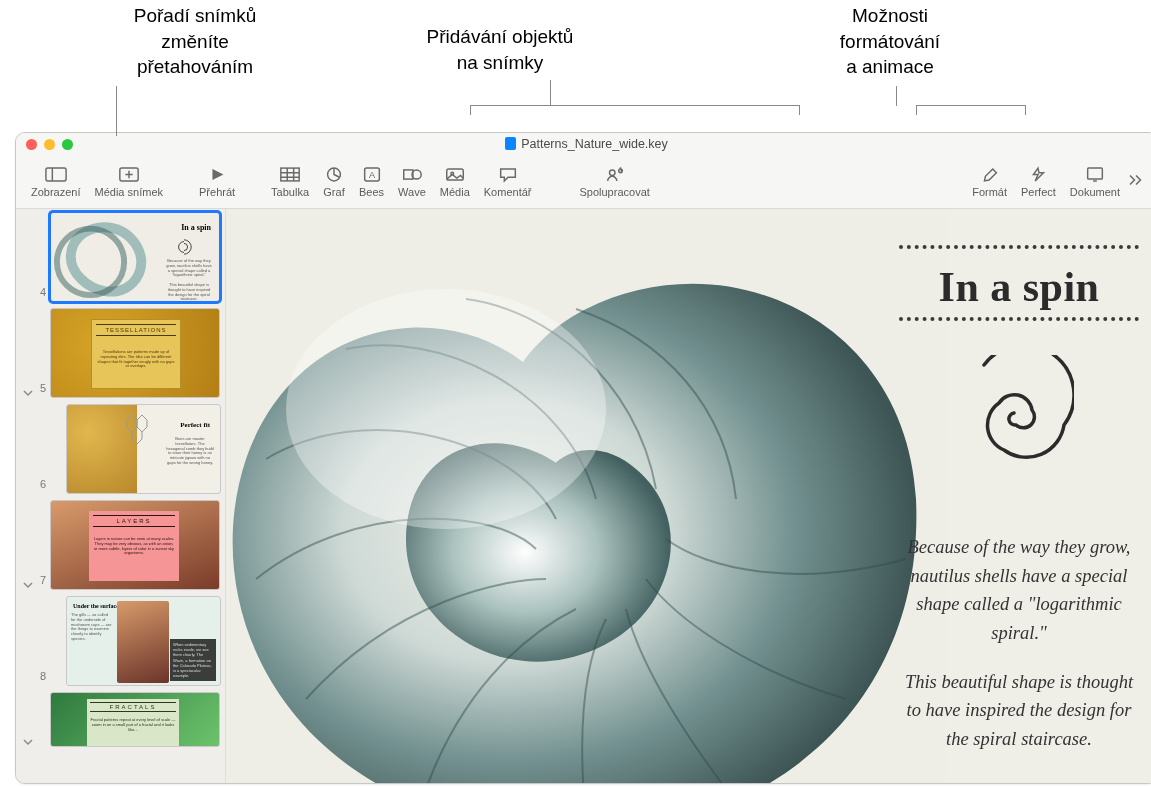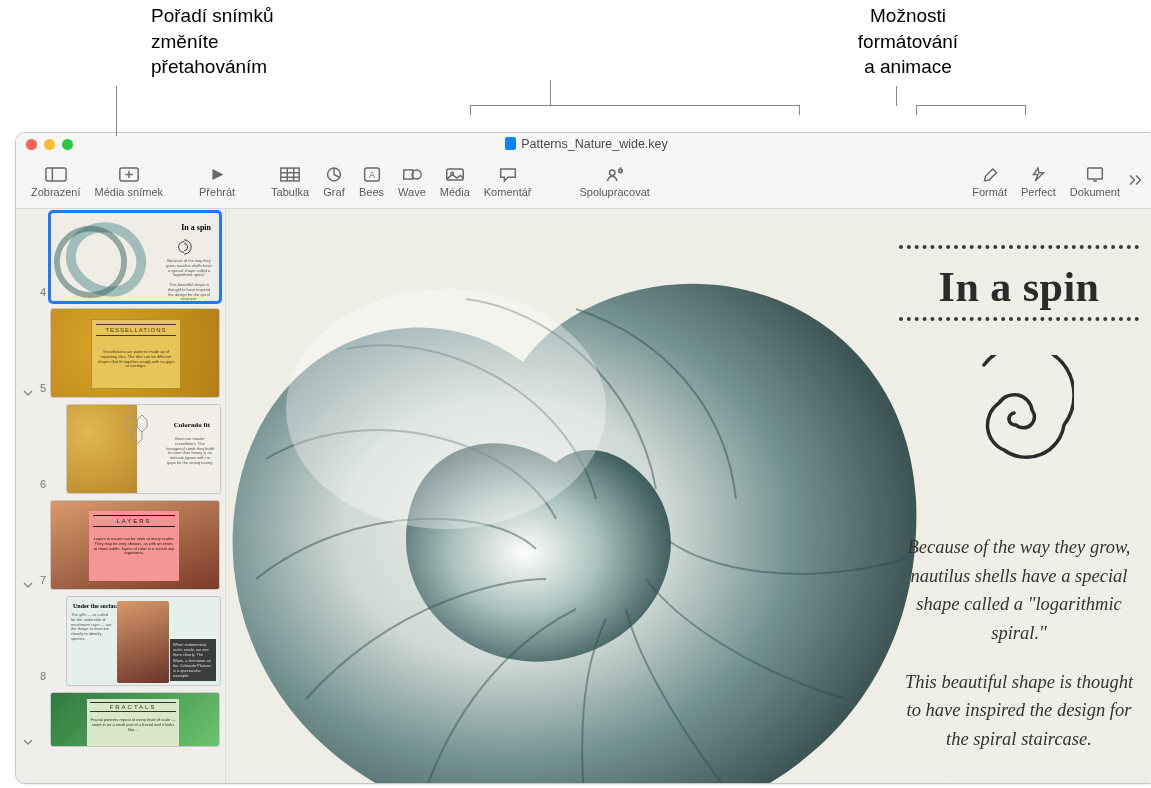--- a/index.html
+++ b/index.html
@@ -6,23 +6,23 @@
   body {
     font-family: -apple-system, BlinkMacSystemFont, "Helvetica Neue", Arial, sans-serif;
     background: #fff;
     width: 1151px;
     height: 788px;
     position: relative;
   }
   
   .callouts { position: absolute; top: 0; left: 0; width: 100%; height: 132px; z-index: 100; }
   .callout { position: absolute; font-size: 19px; color: #000; line-height: 1.35; text-align: center; }
-  .callout.c1 { left: 110px; top: 3px; width: 170px; text-align: left; margin-left: 41px; }
+  .callout.c1 { left: 110px; top: 3px; width: 170px; text-align: center; }
   .callout.c2 { left: 370px; top: 24px; width: 260px; }
-  .callout.c3 { left: 808px; top: 3px; width: 200px; }
+  .callout.c3 { left: 790px; top: 3px; width: 200px; }
   .callout-line { position:absolute; background:#888; width:1px; }
   .cl1 { left: 116px; top: 86px; height: 50px; }
   .cl2 { left: 550px; top: 80px; height: 26px; }
   .cl3 { left: 896px; top: 86px; height: 20px; }
   .bracket { position:absolute; border-top:1px solid #888; border-left:1px solid #888; border-right:1px solid #888; height:10px; }
   .br2 { left: 470px; top:105px; width: 330px; }
   .br3 { left: 916px; top:105px; width: 110px; } 
 
   
   .window {
@@ -80,20 +80,21 @@
   .under-bg { background:#e6f0ea;}
   .frac-bg { background:linear-gradient(135deg,#2f7a3f,#6cc36b);}
 </style>
 </head>
 <body>
 
 <div class="callouts">
   <div class="callout c1">Pořadí snímků<br>změníte<br>přetahováním</div>
   <div class="callout-line cl1"></div>
 
+  <div class="callout c2">Přidávání objektů<br>na snímky</div>
   <div class="callout-line cl2"></div>
   <div class="bracket br2"></div>
 
   <div class="callout c3">Možnosti<br>formátování<br>a animace</div>
   <div class="callout-line cl3"></div>
   <div class="bracket br3"></div>
 </div>
 
 <div class="window">
 
@@ -258,21 +259,21 @@
         <div class="num">6</div>
         <div class="thumb indent" style="background:#f2efe6">
           <div style="position:absolute;left:0;top:0;width:70px;height:90px;background:radial-gradient(circle at 30% 30%,#e1b74f,#b8872a)"></div>
           <svg style="position:absolute;left:55px;top:5px" width="50" height="60">
               <g fill="none" stroke="#999" stroke-width="1">
                 <polygon points="5,10 10,5 15,10 15,17 10,22 5,17"></polygon>
                 <polygon points="15,10 20,5 25,10 25,17 20,22 15,17"></polygon>
                 <polygon points="10,22 15,17 20,22 20,29 15,34 10,29"></polygon>
               </g>
             </svg>
-          <div class="t-title" style="right:10px;top:16px;font-family:Georgia;font-size:7px">Colorado fit</div>
+          <div class="t-title" style="right:10px;top:16px;font-family:Georgia;font-size:7px">Perfect fit</div>
           <div class="t-para" style="right:6px;top:32px;width:48px;text-align:center">Bees are master tessellators. The hexagonal comb they build to store their honey is an intricate jigsaw with no gaps for the wrong honey.</div>
         </div>
       </div>
 
       <div class="thumb-row">
         <div class="disc">
           <svg width="10" height="10" viewBox="0 0 10 10">
               <polyline points="1,3 5,7 9,3" fill="none" stroke="#8b8b8b" stroke-width="1.5"></polyline>
             </svg>
         </div>

